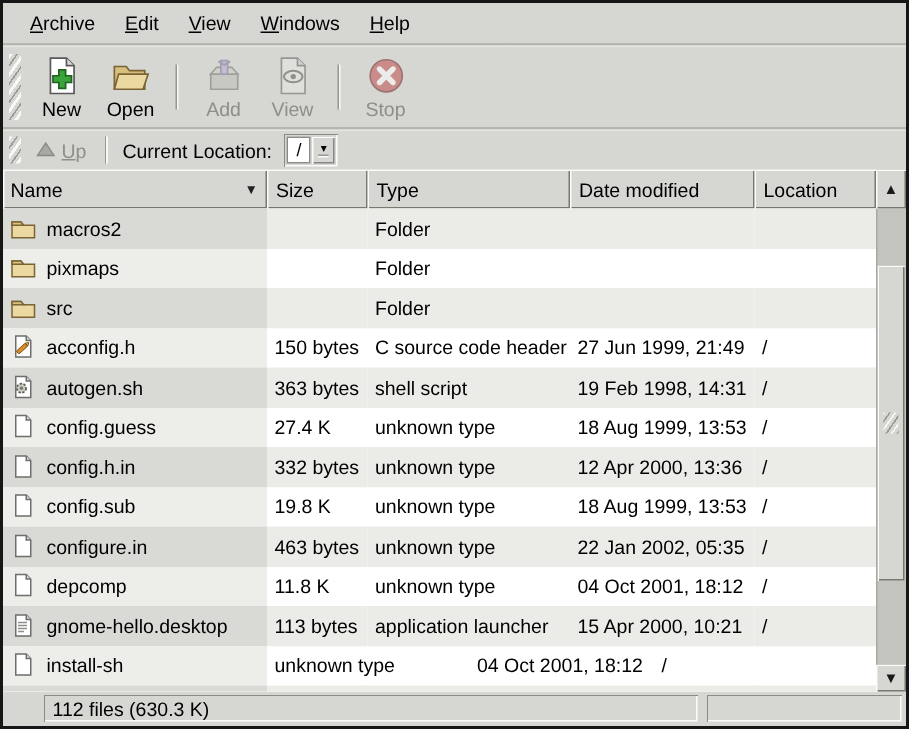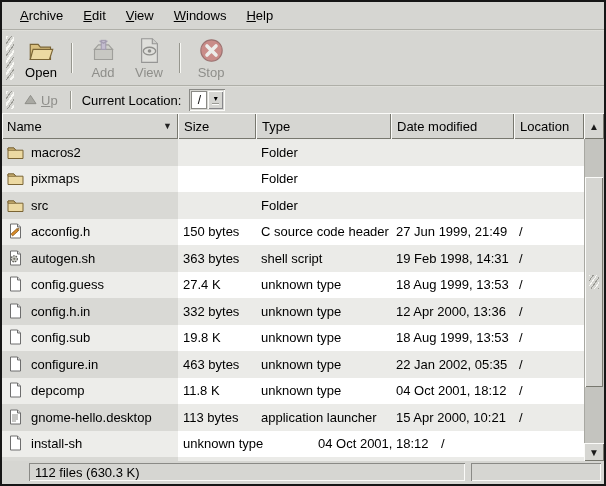--- a/index.html
+++ b/index.html
@@ -67,21 +67,21 @@
   .hcell.c-name { justify-content:space-between; }
   .sort-arrow { font-size:9px; color:#222; }
   .body-rows { flex:1; overflow:hidden; background:#fff; }
   .row { height:26.5px; display:flex; align-items:stretch; }
   .row.stripe .cell { background:var(--stripe,#ebebe8); }
   .row.stripe .c-name { background:var(--stripe-name,#d9d9d5); }
   .row.plain .cell { background:#ffffff; }
   .row.plain .c-name { background:var(--plain-name,#ededea); }
   .cell { display:flex; align-items:center; overflow:hidden; white-space:nowrap; padding:0 5px; }
   .c-name { width:176px; flex:none; gap:7px; padding-left:5px; }
-  .c-size { width:78px; flex:none; }
+  .c-size { width:67px; flex:none; }
   .c-type { width:135px; flex:none; }
   .c-date { width:123px; flex:none; }
   .c-loc  { flex:1; }
   .ficon { width:17px; height:17px; flex:none; display:block; }
   
   .vscroll { position:absolute; top:0; right:0; width:20px; height:348px;
     display:flex; flex-direction:column; background:var(--chrome,#d6d6d2); }
   .sb-btn { height:26px; flex:none; background:var(--chrome,#d6d6d2);
     box-shadow:inset 1px 1px 0 #fbfbf9, inset -1px -1px 0 #78786f;
     display:flex; align-items:center; justify-content:center; font-size:10px; color:#1a1a1a;
@@ -112,20 +112,30 @@
     <div class="menu-item mnemonic"><u>E</u>dit</div>
     <div class="menu-item mnemonic"><u>V</u>iew</div>
     <div class="menu-item mnemonic"><u>W</u>indows</div>
     <div class="menu-item mnemonic"><u>H</u>elp</div>
   </div>
   <div class="groove"></div>
 
   <div class="toolbar">
     <div class="grip"></div>
 
+    <button class="tb-btn">
+      <span class="ticon">
+        <svg viewBox="0 0 24 24" width="27" height="27">
+          <path d="M5 1.5 h9.5 l4.5 4.5 v16.5 H5 Z" fill="#ffffff" stroke="#58585a" stroke-width="1"></path>
+          <path d="M14.5 1.5 V6 H19" fill="#d9d9d9" stroke="#58585a" stroke-width="1"></path>
+          <path d="M10 8.5 h4 v3.5 h3.5 v4 h-3.5 v3.5 h-4 v-3.5 H6.5 v-4 H10 Z" fill="#3aa33a" stroke="#1d641d" stroke-width="1"></path>
+        </svg>
+      </span>
+      <span>New</span>
+    </button>
 
     <button class="tb-btn">
       <span class="ticon">
         <svg viewBox="0 0 24 24" width="27" height="27">
           <path d="M2 6.5 h7 l2 2.5 h9 v11 H2 Z" fill="#d9bf7e" stroke="#7a6434" stroke-width="1"></path>
           <path d="M4.5 11 h17.5 l-3 9 H2 Z" fill="#ecd9a2" stroke="#7a6434" stroke-width="1"></path>
         </svg>
       </span>
       <span>Open</span>
     </button>

